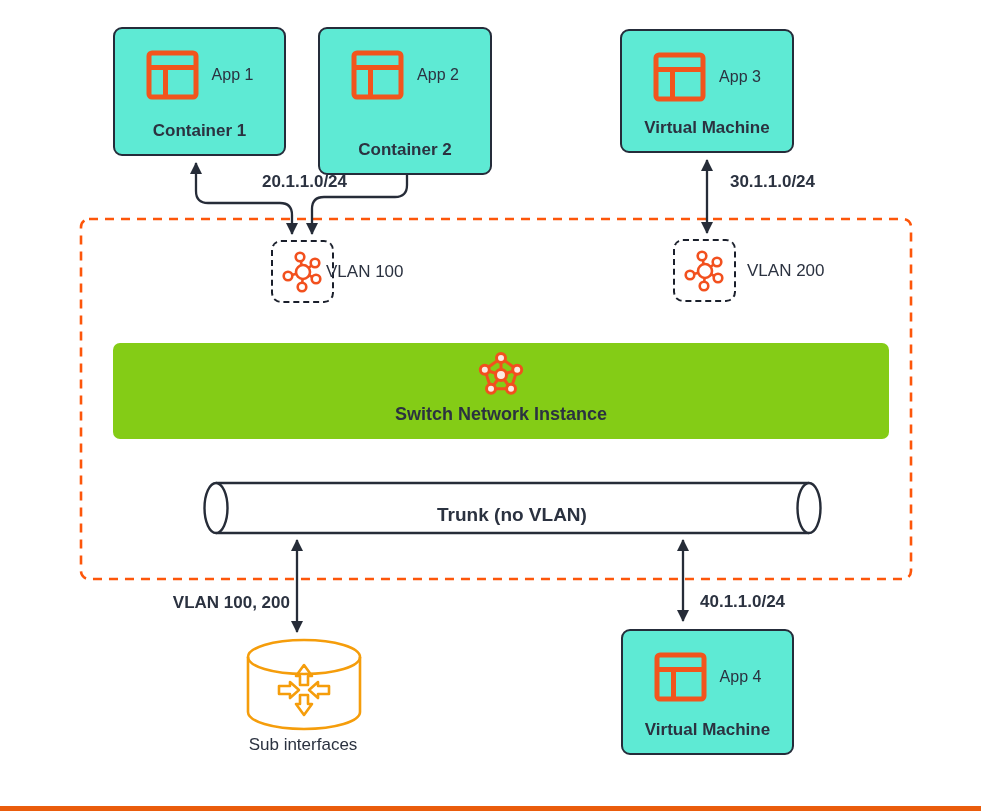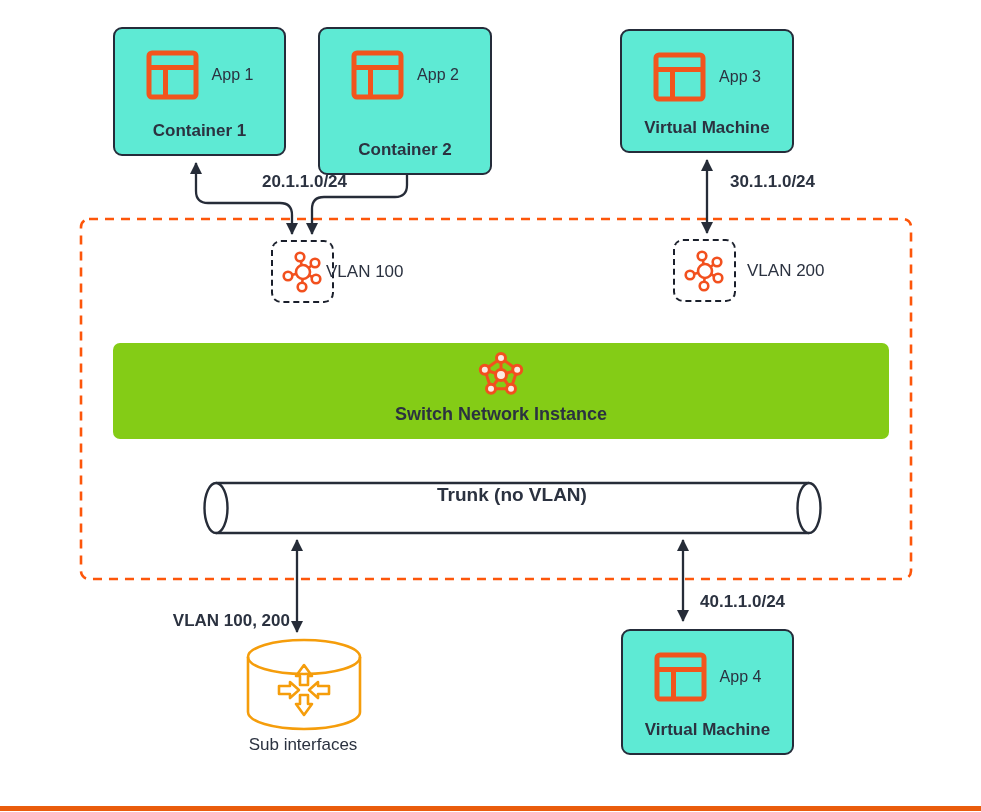--- a/index.html
+++ b/index.html
@@ -29,21 +29,21 @@
 
   
   .band {
     position:absolute; left:113px; top:343px; width:776px; height:96px; border-radius:7px;
     background:#84cc16; display:flex; flex-direction:column; align-items:center; z-index:1;
   }
   .band-title { font-size:18px; font-weight:600; color:#2b3240; margin-top:5px; }
 
   
   .edge-label { position:absolute; font-size:17px; font-weight:600; color:#2b3240; z-index:3; white-space:nowrap; }
-  .trunk-label { position:absolute; left:412px; top:484px; width:200px; text-align:center;
+  .trunk-label { position:absolute; left:412px; top:504px; width:200px; text-align:center;
                  font-size:19px; font-weight:700; color:#2b3240; z-index:3; }
   .vyos-label { position:absolute; left:213px; top:733px; width:180px; text-align:center;
                 font-size:17px; font-weight:500; line-height:23px; color:#2b3240; z-index:3; }
 
   .bottom-bar { position:absolute; left:0; top:806px; width:981px; height:5px; background:#ea5c0c; z-index:4; }
 </style>
 </head>
 <body>
 
 <div class="stage">
@@ -177,21 +177,21 @@
         <circle cx="-1" cy="15" r="4.3" fill="#fff"></circle>
         <circle cx="-15" cy="4" r="4.3" fill="#fff"></circle>
         <circle cx="0" cy="0" r="7" fill="#fff"></circle>
       </g>
     </svg>
   </div>
   <div class="vlan-label" style="left:747px; top:261px;">VLAN 200</div>
 
   <div class="edge-label" style="left:232px; top:172px; width:145px; text-align:center;">20.1.1.0/24</div>
   <div class="edge-label" style="left:700px; top:172px; width:145px; text-align:center;">30.1.1.0/24</div>
-  <div class="edge-label" style="left:148px; top:593px; width:142px; text-align:right;margin-top:18px;">VLAN 100, 200</div>
+  <div class="edge-label" style="left:148px; top:593px; width:142px; text-align:right;">VLAN 100, 200</div>
   <div class="edge-label" style="left:700px; top:592px; width:145px; text-align:left;">40.1.1.0/24</div>
 
   <div class="trunk-label">Trunk (no VLAN)</div>
 
   <div class="vyos-label">
     <div>Sub interfaces</div>
   </div>
 
   <div class="bottom-bar"></div>
 

